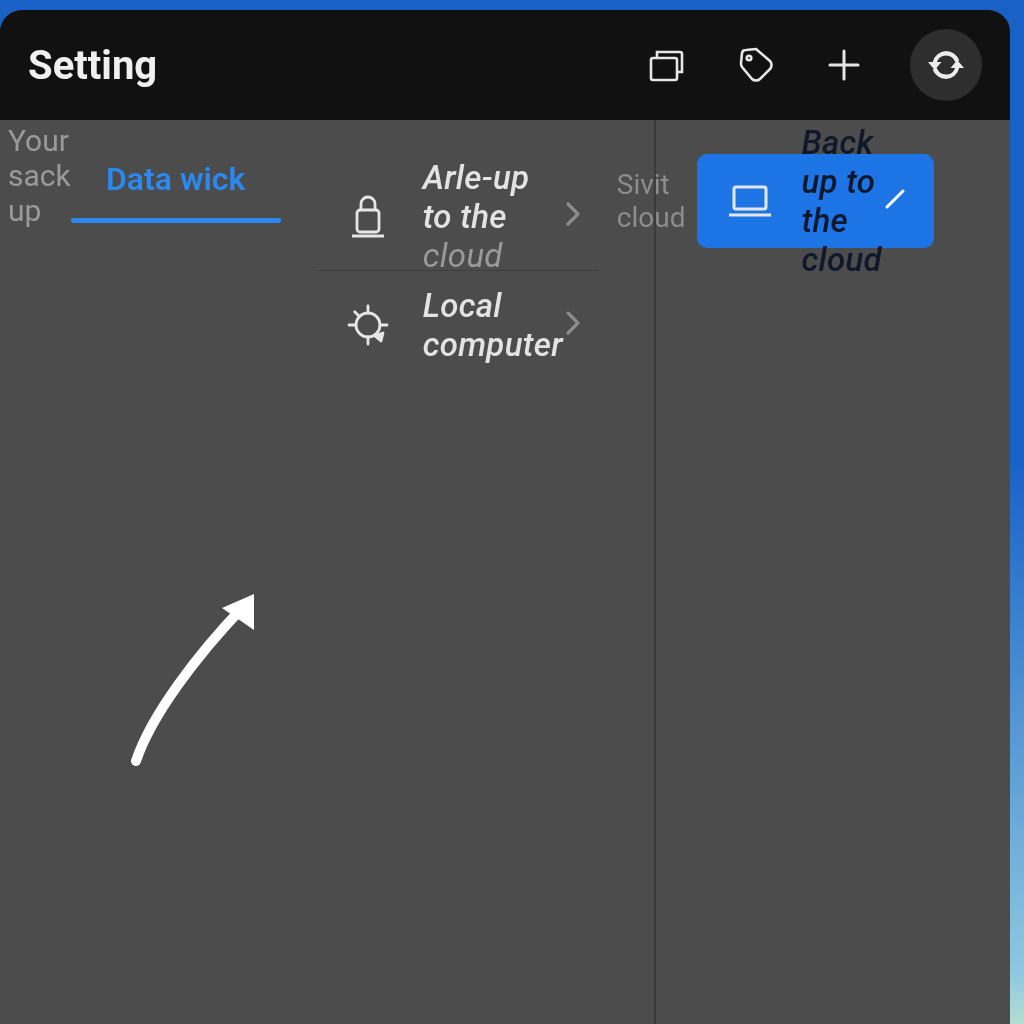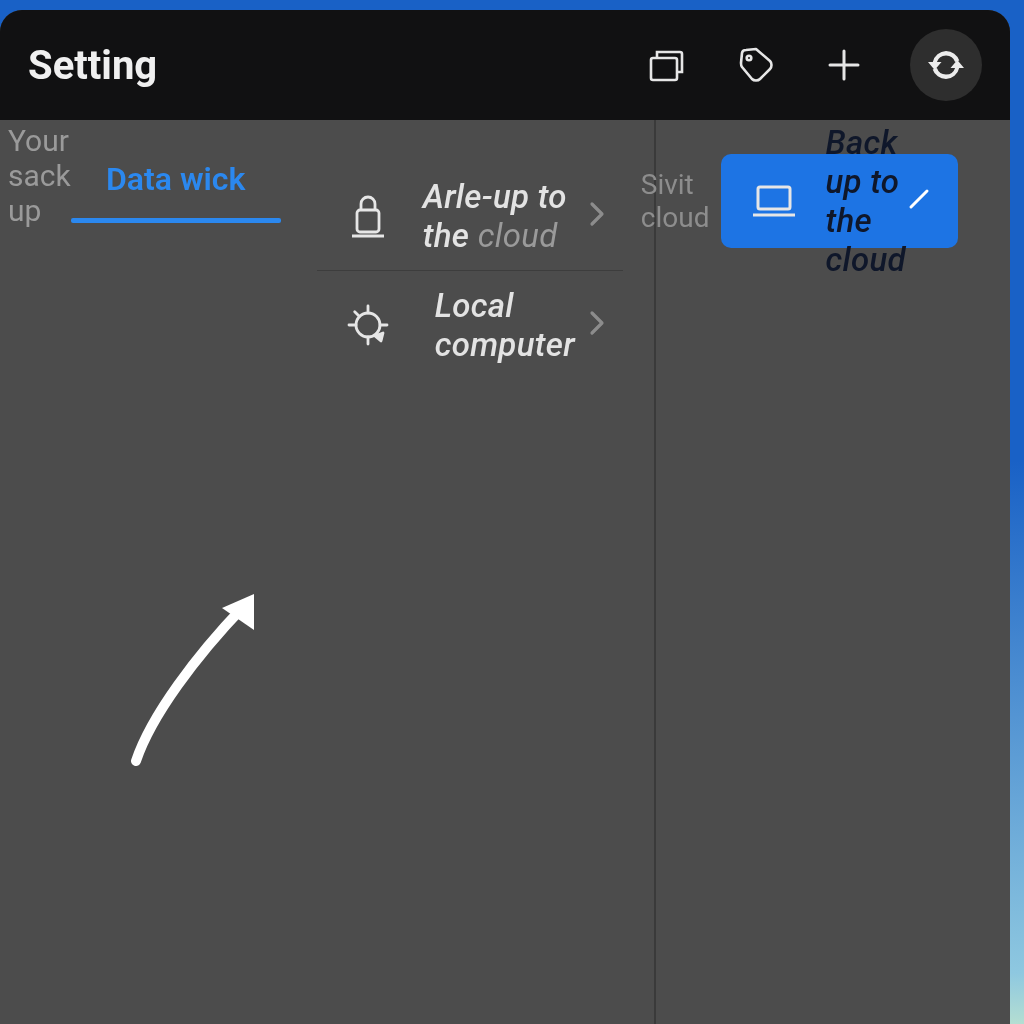--- a/index.html
+++ b/index.html
@@ -113,21 +113,20 @@
   height: 108px;
   padding: 0 26px 0 34px;
   cursor: pointer;
 }
 .list-item + .list-item {
   border-top: 1px solid #3d3d3d;
   margin-left: 10px;
   margin-right: 10px;
   padding-left: 24px;
   padding-right: 16px;
-  gap: 12px;
 }
 .item-icon {
   width: 54px;
   height: 54px;
   display: flex;
   align-items: center;
   justify-content: center;
   margin-right: 28px;
 }
 .item-icon svg { stroke: #e6e6e6; }

